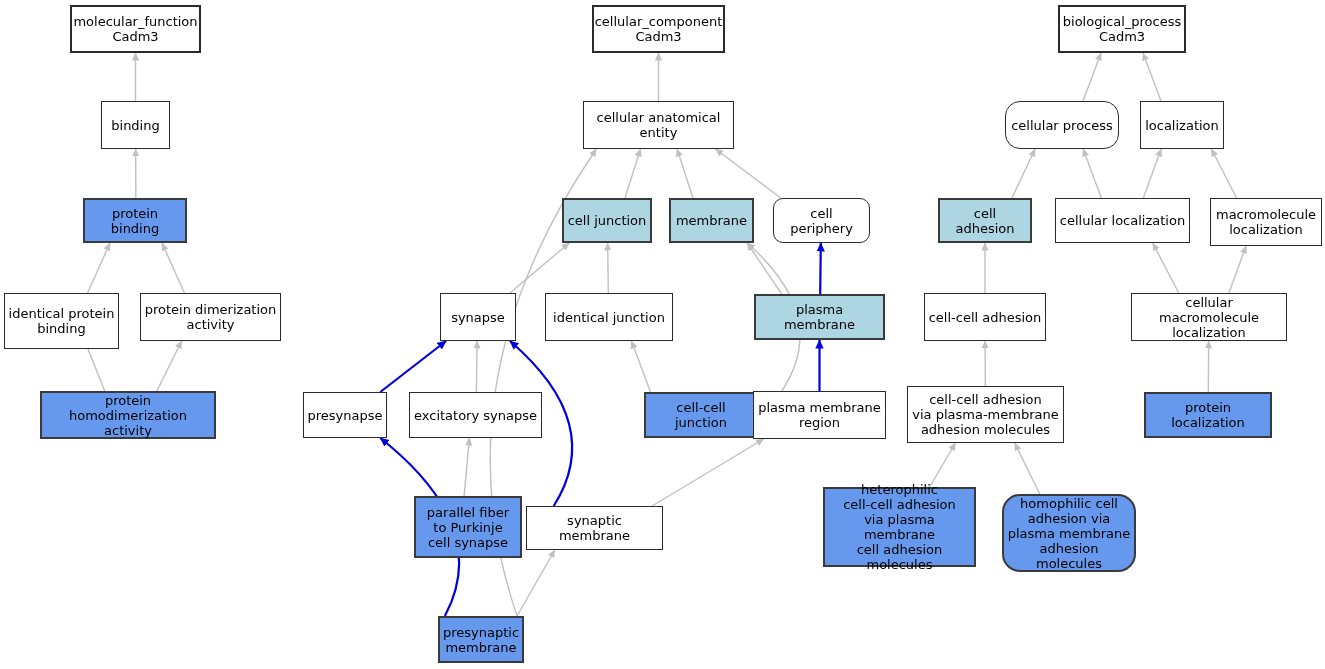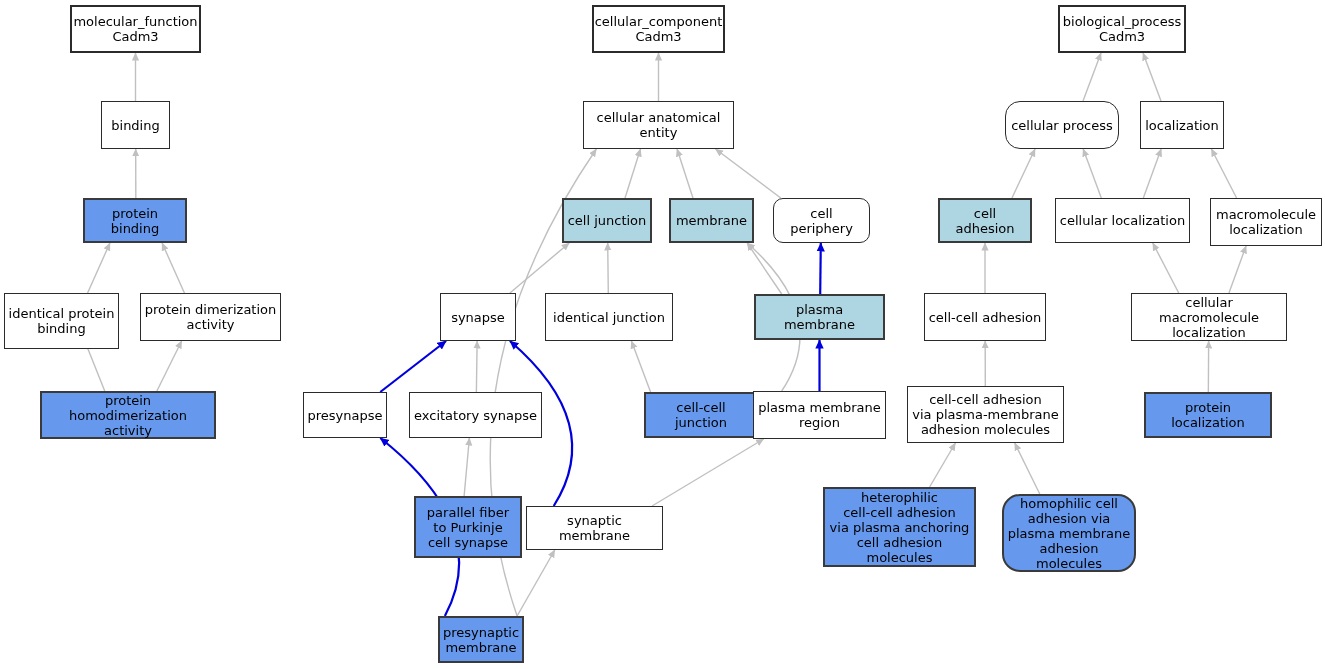--- a/index.html
+++ b/index.html
@@ -152,21 +152,21 @@
 localization</div>
       <div class="node plain" style="left: 924px; top: 293px; width: 122px; height: 48px;">cell-cell adhesion</div>
       <div class="node plain" style="left: 1131px; top: 293px; width: 156px; height: 48px;">cellular macromolecule
 localization</div>
       <div class="node plain" style="left: 907px; top: 386px; width: 157px; height: 57px;">cell-cell adhesion
 via plasma-membrane
 adhesion molecules</div>
       <div class="node blue" style="left: 1144px; top: 392px; width: 128px; height: 46px;">protein localization</div>
       <div class="node blue" style="left: 823px; top: 487px; width: 153px; height: 80px;">heterophilic
 cell-cell adhesion
-via plasma anchoring
+via plasma membrane
 cell adhesion
 molecules</div>
       <div class="node blue" style="left: 1002px; top: 494px; width: 134px; height: 78px; border-radius: 18px;">homophilic cell
 adhesion via
 plasma membrane
 adhesion molecules</div>
     </div>
 </div>
 
 </body></html>

